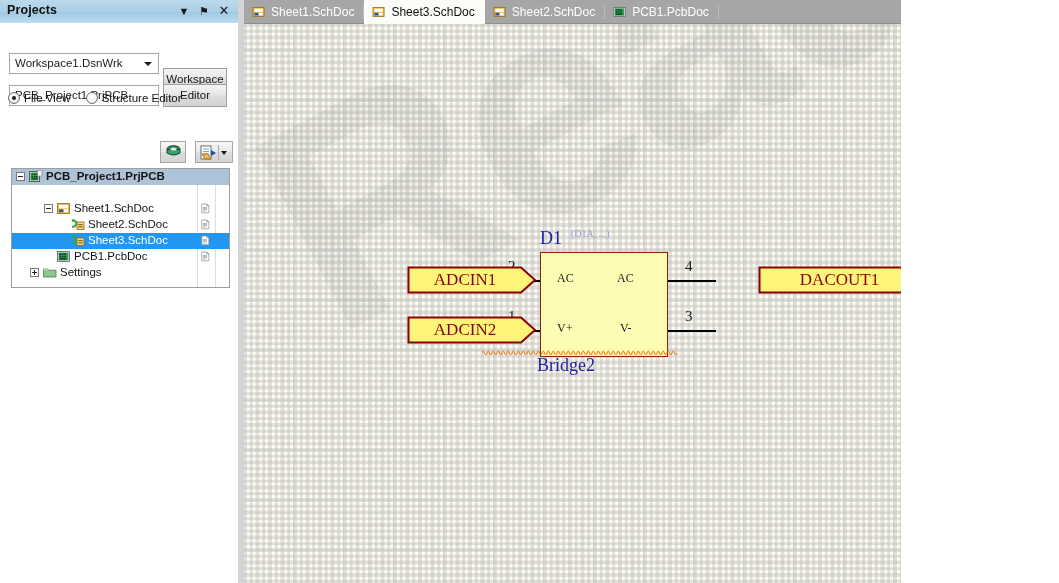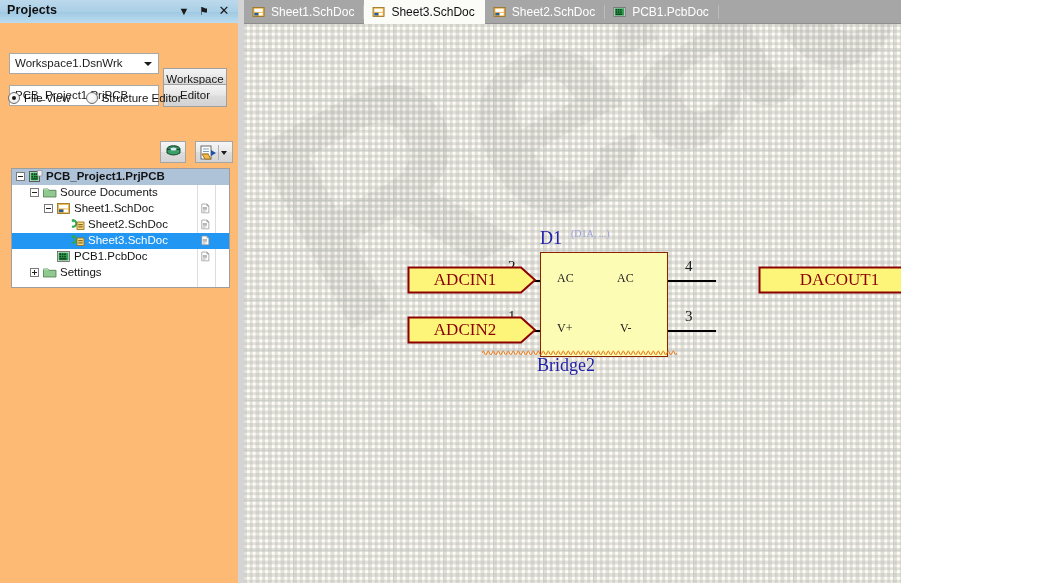--- a/index.html
+++ b/index.html
@@ -47,21 +47,21 @@
     color: #1a1a1a;
     font-size: 11px;
     text-align: center;
     line-height: 16px;
     cursor: default;
   }
   #tb-dropdown { right: 46px; }
   #tb-pin      { right: 26px; }
   #tb-close    { right: 6px; font-size: 13px; }
 
-  .panel-body { position: absolute; left:0; top:23px; right:0; bottom:0; background:#fdba74; }
+  .panel-body { position: absolute; left:0; top:23px; right:0; bottom:0; background:#ffffff; }
   .combo {
     position: relative;
     width: 150px; height: 21px;
     background: #fff;
     border: 1px solid #a8a8a8;
     box-sizing: border-box;
   }
   .combo .txt {
     position: absolute; left: 5px; top: 3px;
     font-size: 11.5px; color: #1b1b1b;
@@ -416,29 +416,20 @@
                   <rect x="2.5" y="3.5" width="1.5" height="1.5" fill="#123d1e"></rect>
                   <rect x="5" y="3.5" width="1.5" height="1.5" fill="#123d1e"></rect>
                   <rect x="7" y="3.5" width="1.5" height="1.5" fill="#123d1e"></rect>
                   <rect x="2.5" y="6" width="1.5" height="1.5" fill="#123d1e"></rect>
                   <rect x="5" y="6" width="1.5" height="1.5" fill="#123d1e"></rect>
                   <rect x="7" y="6" width="1.5" height="1.5" fill="#123d1e"></rect>
                   <rect x="2.5" y="8.3" width="6" height="1.2" fill="#123d1e"></rect>
                   <path d="M8.5 0.5 L13 0.5 L13 6 L8.5 6 Z" fill="#f2f2f2" stroke="#8e8e8e" stroke-width="0.7"></path>
                 </svg></div>
               <div class="label" style="left: 34px; font-weight: bold;">PCB_Project1.PrjPCB</div>
-            </div>
-            <div class="trow" style="top: 16px;">
-              <div class="hl"></div>
-              <div class="expander" style="left: 18px;"></div>
-              <div class="ticon" style="left: 31px;"><svg width="14" height="13" viewBox="0 0 14 13">
-                  <path d="M0.5 3 L5 3 L6 4.3 L13 4.3 L13 11 L0.5 11 Z" fill="#8fc98f" stroke="#4c7a4c" stroke-width="0.8"></path>
-                  <path d="M0.5 3 L5 3 L6 4.3 L0.5 4.3 Z" fill="#a7d8a7"></path>
-                </svg></div>
-              <div class="label" style="left: 48px;">Source Documents</div>
             </div>
             <div class="trow" style="top: 32px;">
               <div class="hl"></div>
               <div class="expander" style="left: 32px;"></div>
               <div class="ticon" style="left: 45px;"><svg width="14" height="13" viewBox="0 0 14 13">
                   <rect x="0.5" y="1.5" width="12" height="10" fill="#f0b84d" stroke="#8b6a1a" stroke-width="0.8"></rect>
                   <rect x="2" y="3" width="9" height="3.4" fill="#ffffff"></rect>
                   <rect x="2" y="7.4" width="4.2" height="2.8" fill="#1f5fa8"></rect>
                   <rect x="7" y="7.4" width="4" height="2.8" fill="#ffffff"></rect>
                 </svg></div>

